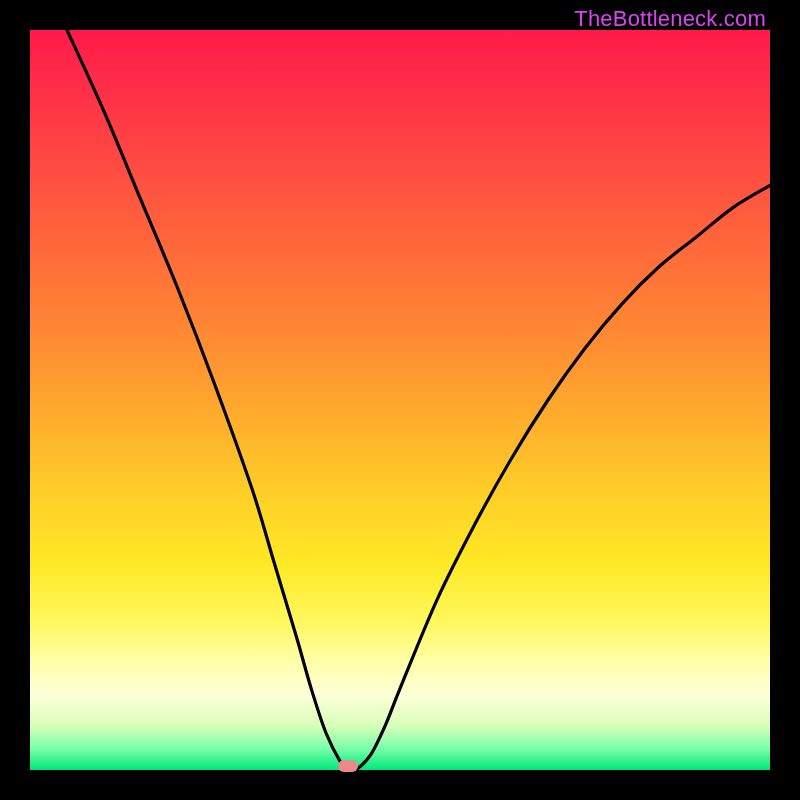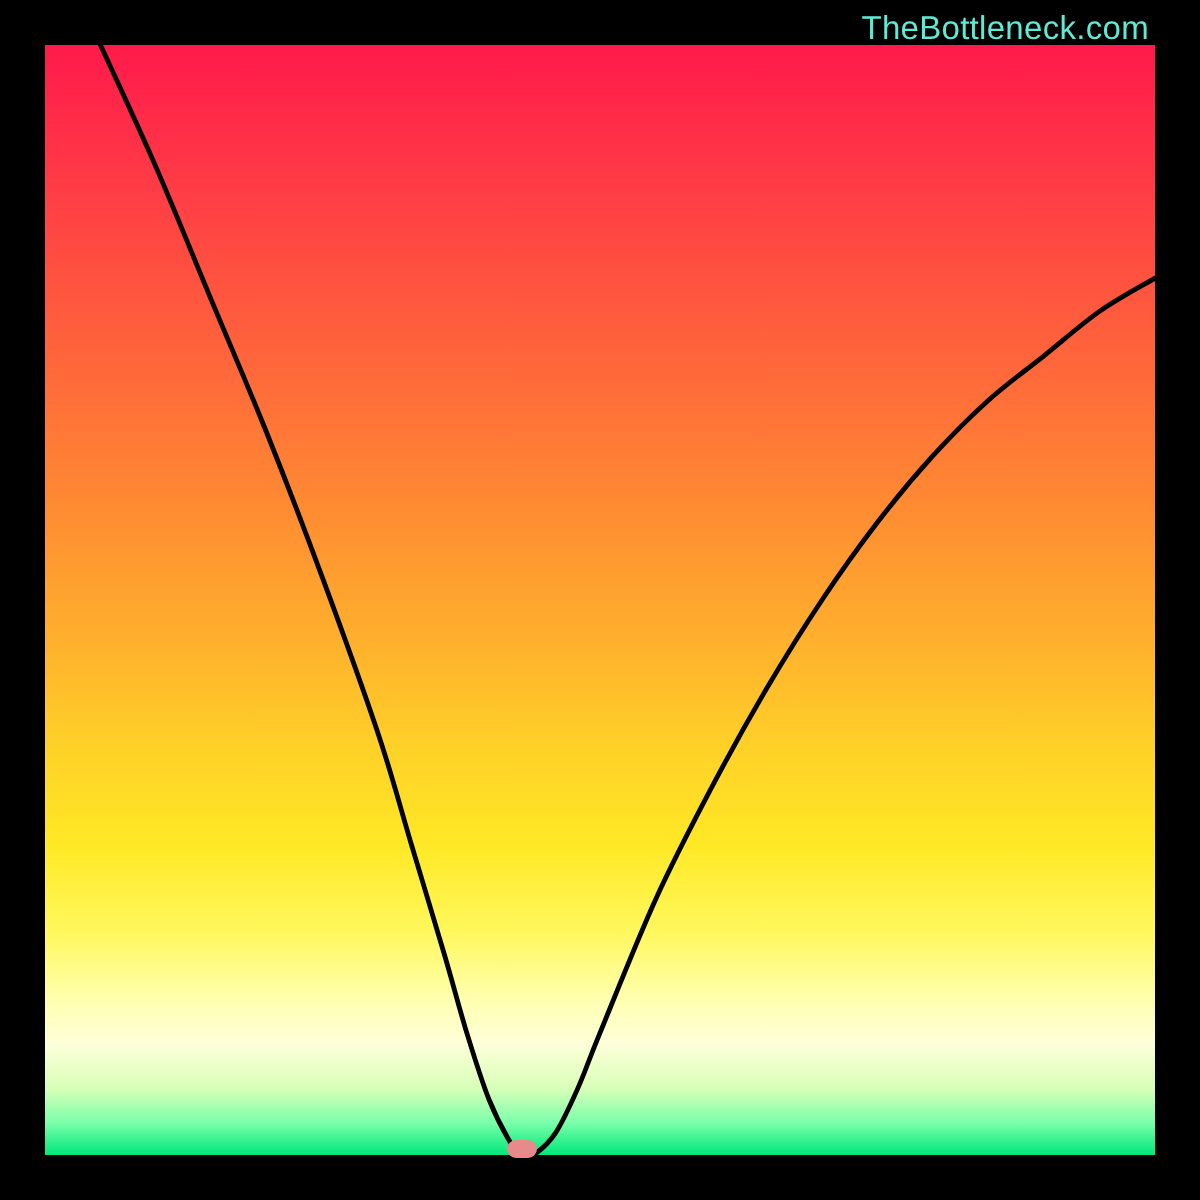--- a/index.html
+++ b/index.html
@@ -38,21 +38,21 @@
       #fdffd8 90%,
       #d8ffb8 94%,
       #7dffab 97%,
       #00e879 100%
     );
   }
   .watermark {
     position: absolute;
     top: 6px;
     right: 34px;
-    color: #5eead4;
+    color: #d946ef;
     font-size: 22px;
     font-weight: 500;
     letter-spacing: 0.2px;
     user-select: none;
     margin-left: 15px;
   }
   svg.curve {
     position: absolute;
     left: 0;
     top: 0;

